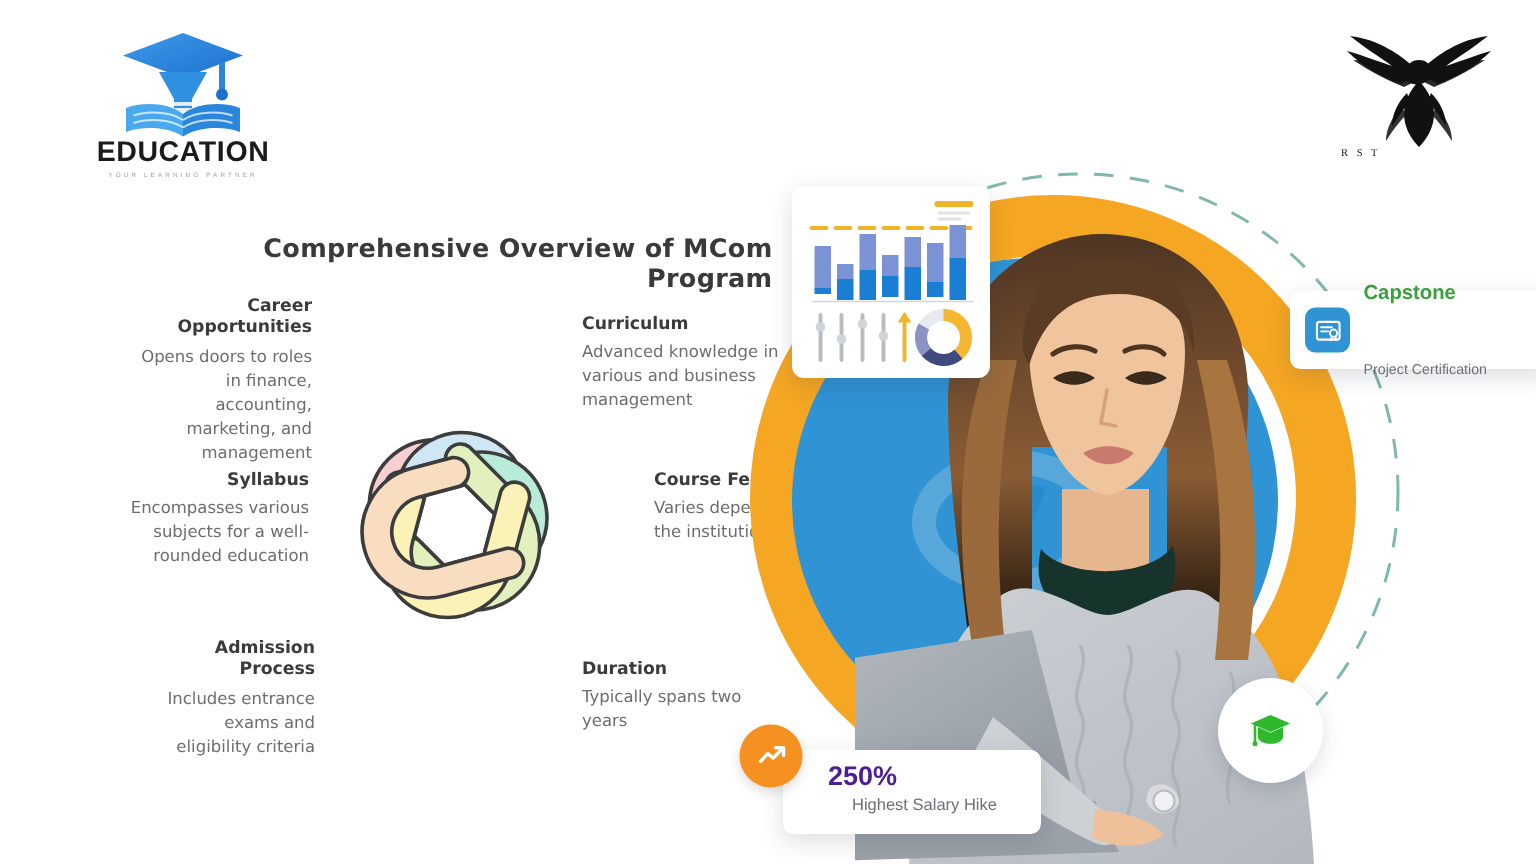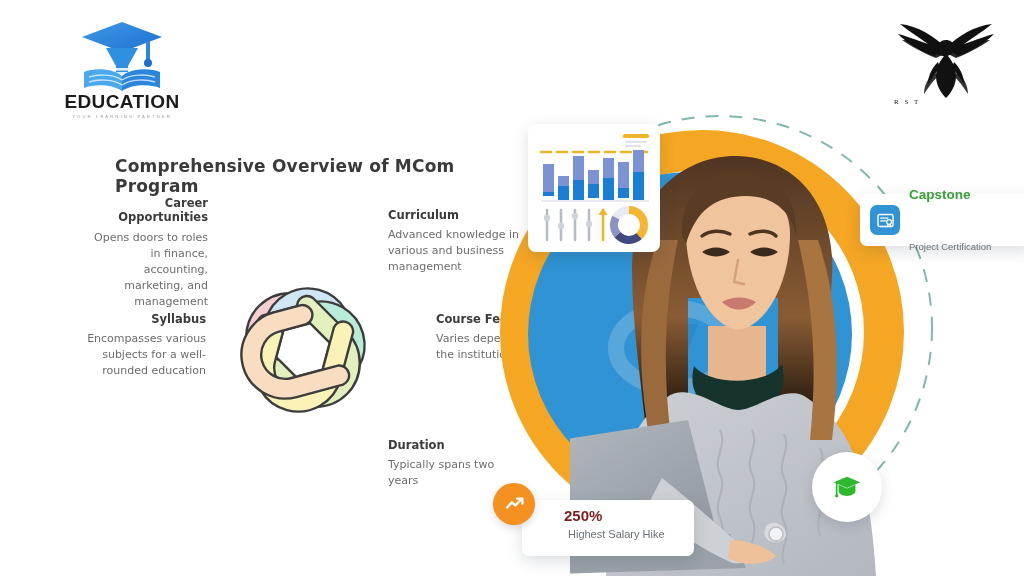--- a/index.html
+++ b/index.html
@@ -42,21 +42,21 @@
     font-family: "Liberation Serif", serif; margin-top: -2px;
   }
 
   
   .info {
     position: absolute; left: 40px; top: 148px;
     width: 510px; height: 380px;
   }
   .info-title {
     position: absolute; left: 75px; top: 8px;
-    width: 400px; text-align: left;
+    width: 400px; text-align: right;
     font-family: "DejaVu Sans", sans-serif;
     font-size: 17px; font-weight: 700; color: #3a3a3a;
     letter-spacing: .2px;
   }
   .knot { position: absolute; left: 128px; top: 68px; width: 270px; height: 268px; }
 
   .node { position: absolute; width: 120px; }
   .node .n-title {
     font-family: "DejaVu Sans", sans-serif;
     font-size: 11.5px; font-weight: 700; color: #3b3b3b;
@@ -111,21 +111,21 @@
     display: flex; align-items: center; justify-content: center;
   }
   .cap-text { display: flex; flex-direction: column; line-height: 1.15; gap: 36px; }
   .cap-title { font-size: 13.5px; font-weight: 700; color: #3aa03a; }
   .cap-sub   { font-size: 9.5px; color: #6b7176; margin-top: 3px; }
 
   .card-salary {
     left: 522px; top: 500px; width: 172px; height: 56px;
     padding: 8px 0 0 30px;
   }
-  .sal-pct { font-size: 15px; font-weight: 700; color: #7f1d1d; line-height: 1; margin-left: 12px; }
+  .sal-pct { font-size: 18px; font-weight: 700; color: #4c1d95; line-height: 1; }
   .sal-lbl { font-size: 11px; color: #6b7176; margin-top: 5px; padding-left: 16px; }
 
   .badge-trend {
     position: absolute; left: 493px; top: 483px;
     width: 42px; height: 42px; border-radius: 50%;
     background: #f59120;
     display: flex; align-items: center; justify-content: center;
     box-shadow: 0 3px 8px rgba(0,0,0,.14);
   }
   .badge-cap {
@@ -235,20 +235,25 @@
       <div class="n-title" style="white-space:pre-line">Career
 Opportunities</div>
       <div class="n-desc">Opens doors to roles in finance, accounting, marketing, and management</div>
     </div>
 
     <div class="node left n-syllabus">
       <div class="n-title">Syllabus</div>
       <div class="n-desc">Encompasses various subjects for a well-rounded education</div>
     </div>
 
+    <div class="node left n-admission">
+      <div class="n-title" style="white-space:pre-line">Admission
+Process</div>
+      <div class="n-desc">Includes entrance exams and eligibility criteria</div>
+    </div>
 
     <div class="node right n-curriculum">
       <div class="n-title">Curriculum</div>
       <div class="n-desc">Advanced knowledge in various and business management</div>
     </div>
 
     <div class="node right n-fees">
       <div class="n-title">Course Fees</div>
       <div class="n-desc">Varies depending on the institution</div>
     </div>

